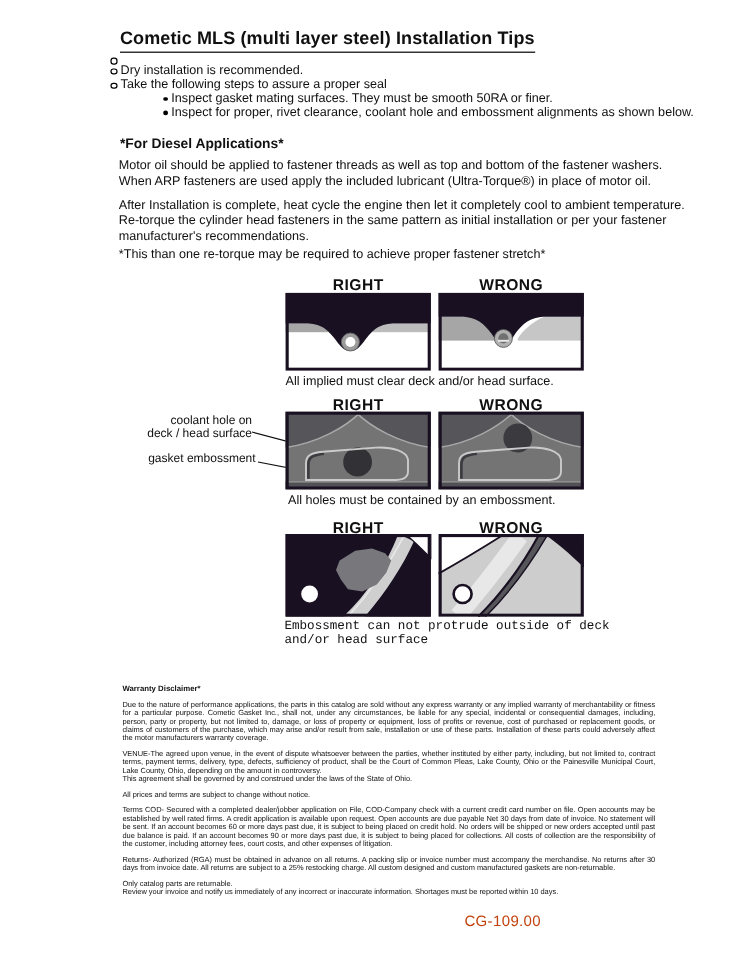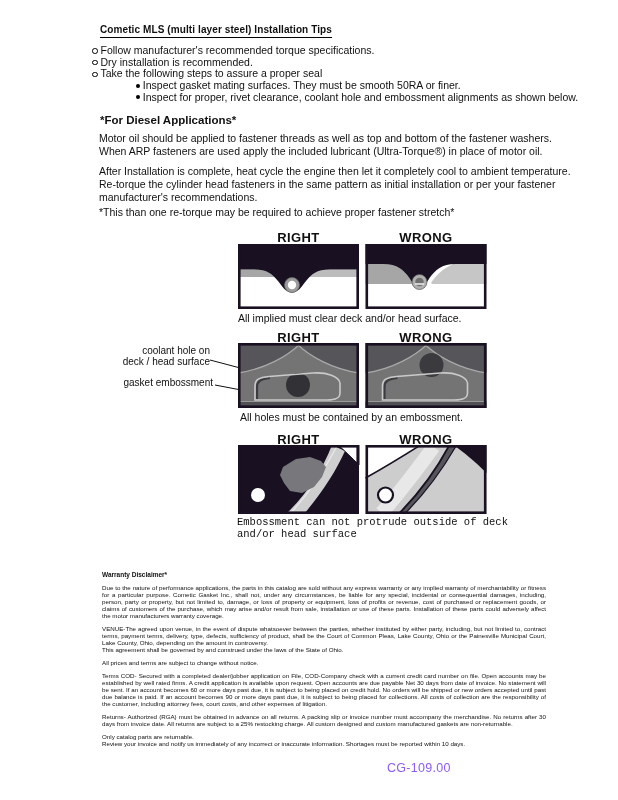--- a/index.html
+++ b/index.html
@@ -9,21 +9,21 @@
     --mid-gray:#747474;
   }
   html,body{margin:0;padding:0;background:#ffffff;}
   .page{
     position:relative;width:618px;height:800px;background:#fff;
     font-family:"Liberation Sans",sans-serif;color:var(--ink,#101010);
     overflow:hidden;
   }
   .abs{position:absolute;}
   .title{
-    left:100px;top:24px;font-size:10px;font-weight:bold;
+    left:100px;top:24px;font-size:15px;font-weight:bold;
     border-bottom:1.6px solid #000;padding-bottom:2px;letter-spacing:.1px;
   }
   .bullets{left:92px;top:45px;width:505px;font-size:10.5px;line-height:11.7px;}
   .b-row{display:flex;align-items:flex-start;}
   .b-row.sub{margin-left:44px;}
   .b-dot{flex:0 0 auto;width:3.5px;height:3.5px;border:1px solid #000;border-radius:50%;margin:3.2px 3px 0 0;}
   .b-dot.filled{background:#000;width:3.8px;height:3.8px;border:none;margin-top:3.6px;}
   .h-diesel{left:100px;top:114px;font-size:11.5px;font-weight:bold;}
   .para{left:99px;width:480px;font-size:10.5px;line-height:13px;}
   .p1{top:132px;}
@@ -39,38 +39,37 @@
   .cap1{left:238px;top:312px;}
   .cap2{left:240px;top:411px;text-align:center;}
   .cap3{left:237px;top:516px;font-family:Liberation Mono, monospace;}
   .callout{width:112px;text-align:right;font-size:10px;line-height:11px;}
   .co1{left:98px;top:345px;}
   .co2{left:95px;top:377px;width:118px;}
   .pre{white-space:pre-line;}
   .disclaimer{left:102px;top:571px;width:444px;text-align:justify;}
   .disclaimer h4{font-size:6.5px;margin:0 0 6px 0;text-align:left;}
   .disclaimer p{font-size:6.2px;line-height:7px;margin:0 0 6px 0;}
-  .doc-code{left:387px;top:761px;font-size:12.5px;letter-spacing:.3px;color:#8b5cf6;}
+  .doc-code{left:387px;top:761px;font-size:12.5px;letter-spacing:.3px;color:#c2410c;}
   .f-dark{fill:var(--diagram-dark,#191022);}
   .f-deck{fill:var(--deck-gray,#a6a6a6);}
   .f-mid{fill:var(--mid-gray,#747474);}
   .f-lobe{fill:#55555a;}
   .border-rect{fill:none;stroke:var(--diagram-dark,#191022);stroke-width:2.6px;}
 </style>
 </head>
 <body>
 
 <div class="page">
 
   <div class="abs title">Cometic MLS (multi layer steel) Installation Tips</div>
 
   <div class="abs bullets">
     <div class="b-row">
       <span class="b-dot"></span>
-      <span>Follow manufacturer's recommended torque specifications.</span>
     </div>
     <div class="b-row">
       <span class="b-dot"></span>
       <span>Dry installation is recommended.</span>
     </div>
     <div class="b-row">
       <span class="b-dot"></span>
       <span>Take the following steps to assure a proper seal</span>
     </div>
     <div class="b-row sub">

